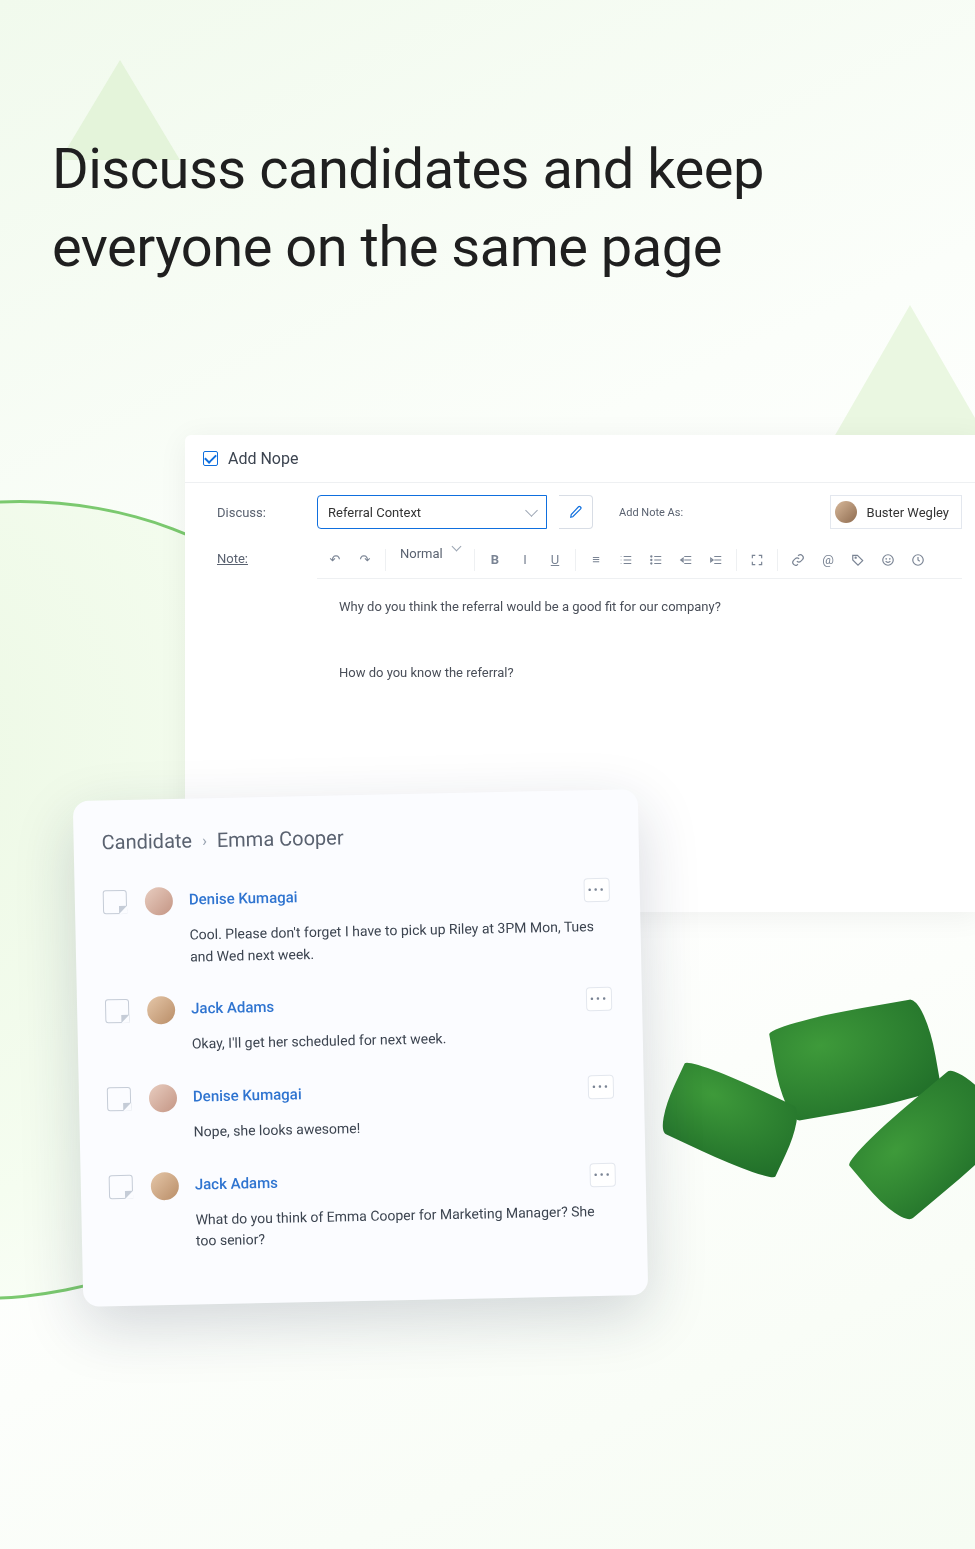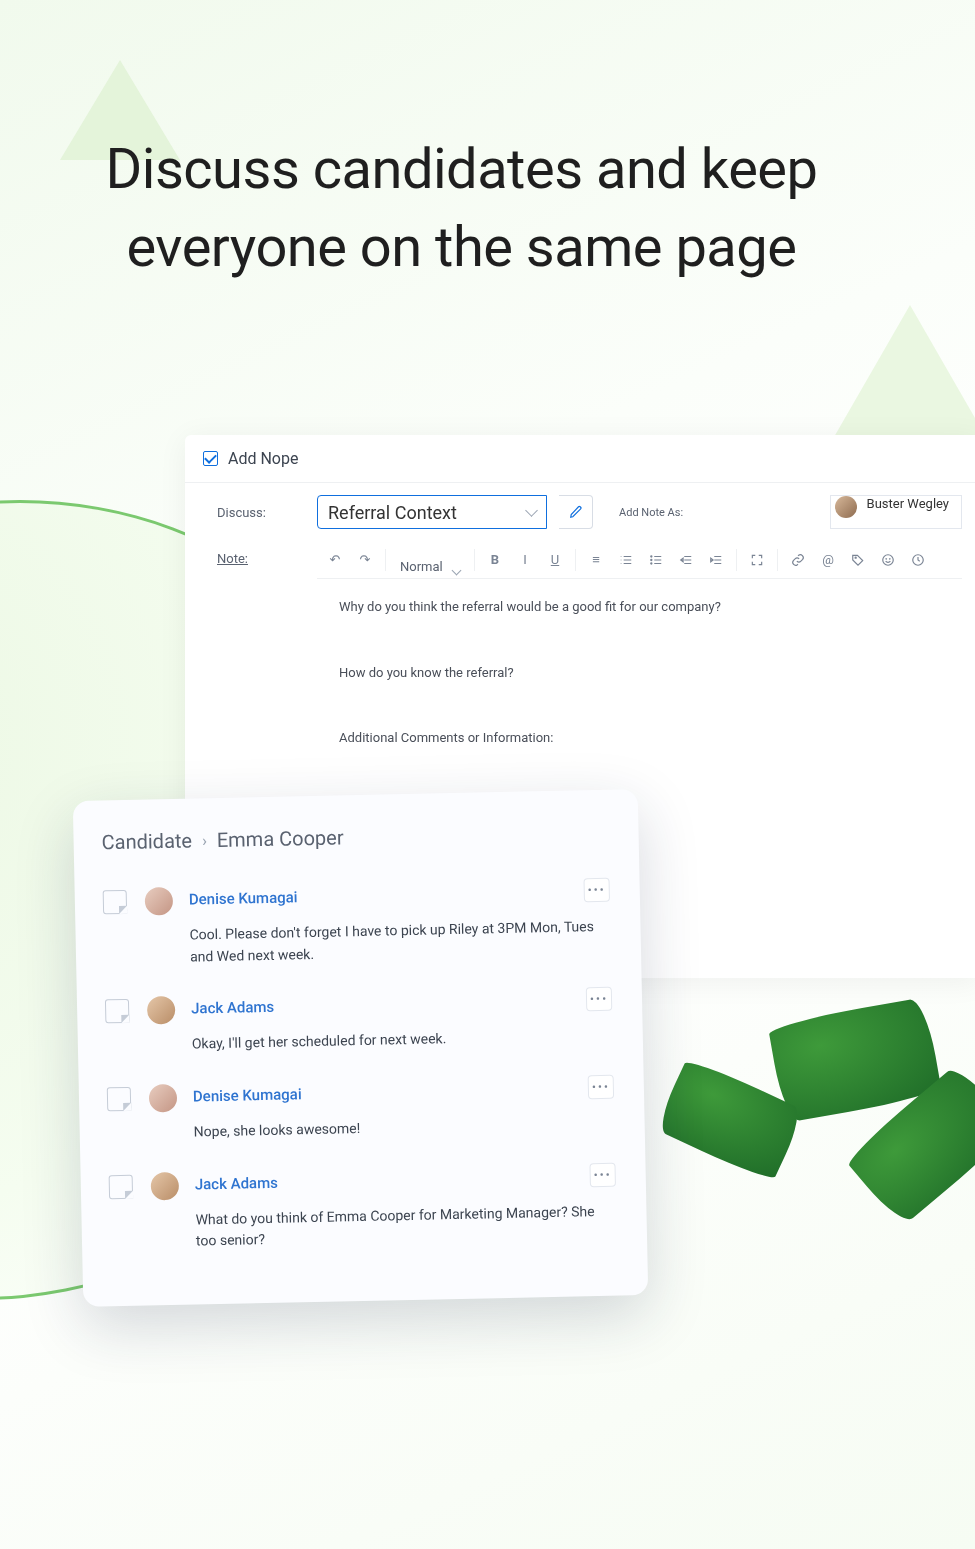--- a/index.html
+++ b/index.html
@@ -49,23 +49,22 @@
     border-radius: 60% 10% 60% 10% / 10% 60% 10% 60%;
     z-index: 2;
   }
   .leaf1 { right: 40px; top: 1010px; width: 160px; height: 100px; transform: rotate(-10deg); }
   .leaf2 { right: 180px; top: 1080px; width: 130px; height: 80px; transform: rotate(25deg); }
   .leaf3 { right: -30px; top: 1100px; width: 150px; height: 90px; transform: rotate(-40deg); }
 
   .headline {
     position: relative;
     z-index: 5;
-    text-align: center;
     padding-top: 130px;
-    padding-left: 38px;
+    padding-left: 52px;
     padding-right: 90px;
   }
   .headline h1 {
     font-size: 56px;
     font-weight: 400;
     color: #1f1f1f;
     line-height: 1.4;
     letter-spacing: -0.5px;
   }
 
@@ -119,21 +118,21 @@
   .template-select {
     display: flex;
     align-items: center;
     justify-content: space-between;
     width: 230px;
     height: 34px;
     border: 1px solid #0f6fde;
     border-radius: 4px 0 0 4px;
     padding: 0 10px;
     color: #333;
-    font-size: 18px;
+    font-size: 13px;
     background: #fff;
   }
   .template-select .chev {
     width: 9px; height: 9px;
     border: solid #9aa4b2;
     border-width: 0 1.5px 1.5px 0;
     transform: rotate(45deg);
     margin-top: -4px;
   }
   .edit-btn {
@@ -142,21 +141,21 @@
     border-left: none;
     border-radius: 0 4px 4px 0;
     display: flex; align-items: center; justify-content: center;
     background: #fff;
   }
   .edit-btn svg { stroke: #0f6fde; }
 
   .add-as-lbl { margin-left: 14px; color: #5a6270; font-size: 11px; }
   .user-chip {
     display: flex;
-    align-items: flex-start;
+    align-items: center;
     gap: 10px;
     margin-left: auto;
     height: 34px;
     padding: 0 12px 0 4px;
     border: 1px solid #e3e7ee;
     border-radius: 0;
     font-size: 13px;
     color: #333;
     background: #fff;
   }
@@ -177,21 +176,21 @@
     color: #7a8494;
     font-size: 13px;
   }
   .tbtn {
     width: 28px; height: 28px;
     display: flex; align-items: center; justify-content: center;
     border-radius: 3px;
   }
   .tsep { width: 1px; height: 22px; background: #eef0f2; margin: 0 4px; }
   .format-select {
-    display: flex; align-items: flex-end; justify-content: space-between;
+    display: flex; align-items: flex-start; justify-content: space-between;
     min-width: 76px; height: 28px;
     padding: 0 8px;
     font-size: 13px;
     color: #5a6270;
   }
   .format-select .chev {
     width: 7px; height: 7px;
     border: solid #9aa4b2;
     border-width: 0 1.5px 1.5px 0;
     transform: rotate(45deg);
@@ -413,21 +412,20 @@
           <svg width="14" height="14" viewBox="0 0 24 24" fill="none" stroke="#7a8494" stroke-width="2">
               <circle cx="12" cy="12" r="9"></circle>
               <path d="M12 7v5l3 2"></path>
             </svg>
         </div>
       </div>
 
       <div class="editor-body">
         <p>Why do you think the referral would be a good fit for our company?</p>
         <p>How do you know the referral?</p>
-        <p>Additional Comments or Information:</p>
       </div>
     </div>
   </div>
 
 </div>
 
 <div class="notes-card">
   <div class="breadcrumb">
     <span>Candidate</span>
     <span class="sep">›</span>

